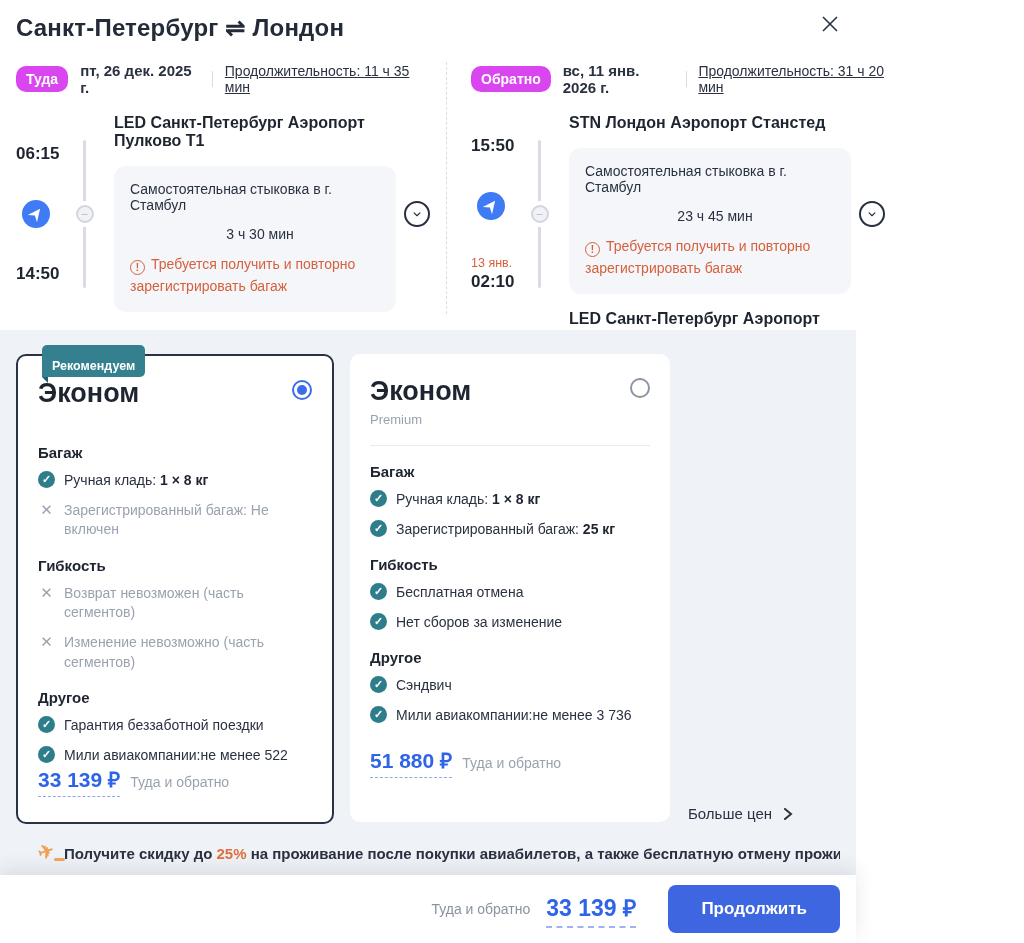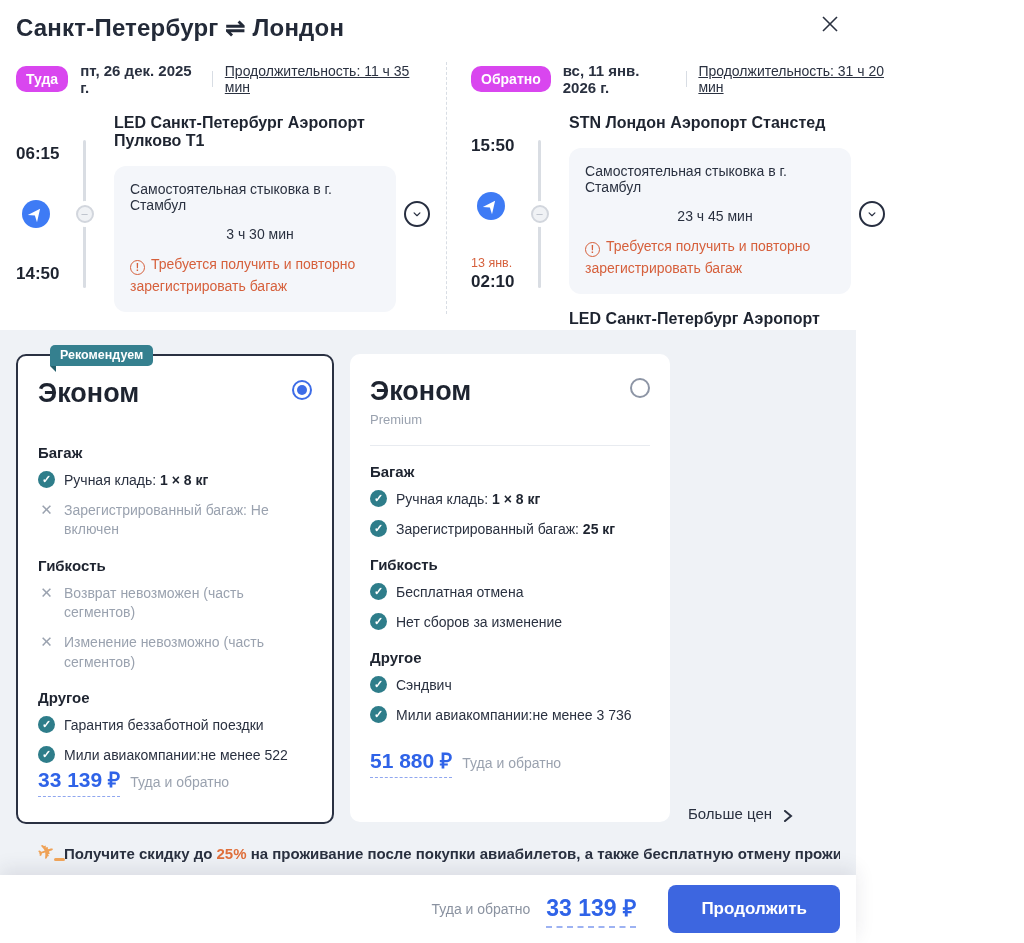--- a/index.html
+++ b/index.html
@@ -58,22 +58,22 @@
                      stroke-linecap:round; stroke-linejoin:round; }
 
   
   .fare-area { position:absolute; top:330px; left:0; right:0; bottom:0;
                background:#EFF2F6; padding:24px 16px 0; }
   .cards { display:flex; align-items:flex-start; }
   .fare-card { background:#fff; border-radius:10px; width:318px; height:470px; padding:22px 20px 18px;
                display:flex; flex-direction:column; position:relative; cursor:pointer; }
   .fare-card.selected { border:2px solid #2A3142; }
   .fare-card.plain { margin-left:16px; width:320px; height:468px; }
-  .rec-badge { position:absolute; top:-11px; left:32px; background:#35808F; color:#fff;
-               font-size:12.5px; font-weight:600; padding:3px 10px 4px; border-radius:5px 5px 5px 0; }
+  .rec-badge { position:absolute; top:-11px; left:24px; background:#35808F; color:#fff;
+               font-size:12.5px; font-weight:600; padding:14px 10px 4px; border-radius:5px 5px 5px 0; }
   .rec-badge::after { content:""; position:absolute; left:0; top:100%; width:0; height:0;
                       border-top:6px solid #24606C; border-left:6px solid transparent; }
   .card-head { display:flex; justify-content:space-between; align-items:flex-start; }
   .card-title { font-size:27px; font-weight:700; color:#1E2430; }
   .card-subtitle { font-size:13px; color:#9AA2AF; margin-top:5px; }
   .radio { width:20px; height:20px; border-radius:50%; position:relative; margin-top:2px; cursor:pointer; }
   .radio.checked { border:2px solid #3D6CE7; }
   .radio.checked::after { content:""; position:absolute; left:3px; top:3px; width:10px; height:10px;
                           border-radius:50%; background:#3D6CE7; }
   .radio.unchecked { border:2px solid #8D95A5; }
@@ -83,21 +83,21 @@
   .item-icon.check { width:17px; height:17px; min-width:17px; border-radius:50%; background:#2E7D8A;
                      color:#fff; font-size:11px; font-weight:700; line-height:17px; text-align:center; }
   .item-icon.cross { width:17px; min-width:17px; color:#9AA2AF; font-size:15px; line-height:18px; text-align:center; }
   .item-text { color:#2A3140; }
   .item-text.muted { color:#9AA2AF; }
   .item-bold { font-weight:700; color:#1E2430; }
   .price-row { margin-top:auto; display:flex; align-items:baseline; gap:10px; padding-bottom:26px; }
   .price { color:#2F63E8; font-size:21px; font-weight:800; border-bottom:1.5px dashed #8FA6EF;
            padding-bottom:3px; cursor:pointer; }
   .price-note { color:#9AA2AF; font-size:14px; }
-  .more-link { align-self:flex-end; margin-left:18px; margin-bottom:2px; display:flex; align-items:flex-end;
+  .more-link { align-self:flex-end; margin-left:18px; margin-bottom:2px; display:flex; align-items:center;
                gap:10px; font-size:15px; color:#2A3140; background:none; border:none; cursor:pointer; }
   .more-link svg { width:12px; height:12px; stroke:#2A3140; stroke-width:2; fill:none; stroke-linecap:round; }
 
   
   .banner { display:flex; align-items:center; gap:10px; margin-top:18px; padding-left:38px;
             white-space:nowrap; overflow:hidden; font-size:15px; font-weight:600; color:#2A3140; }
   .plane-icon { position:relative; width:28px; height:22px; }
   .plane-icon .plane { position:absolute; right:0; top:-2px; color:#EFA257; font-size:19px;
                        display:inline-block; transform:rotate(-18deg); }
   .plane-icon .dash { position:absolute; left:0; bottom:3px; width:11px; height:3.5px;

